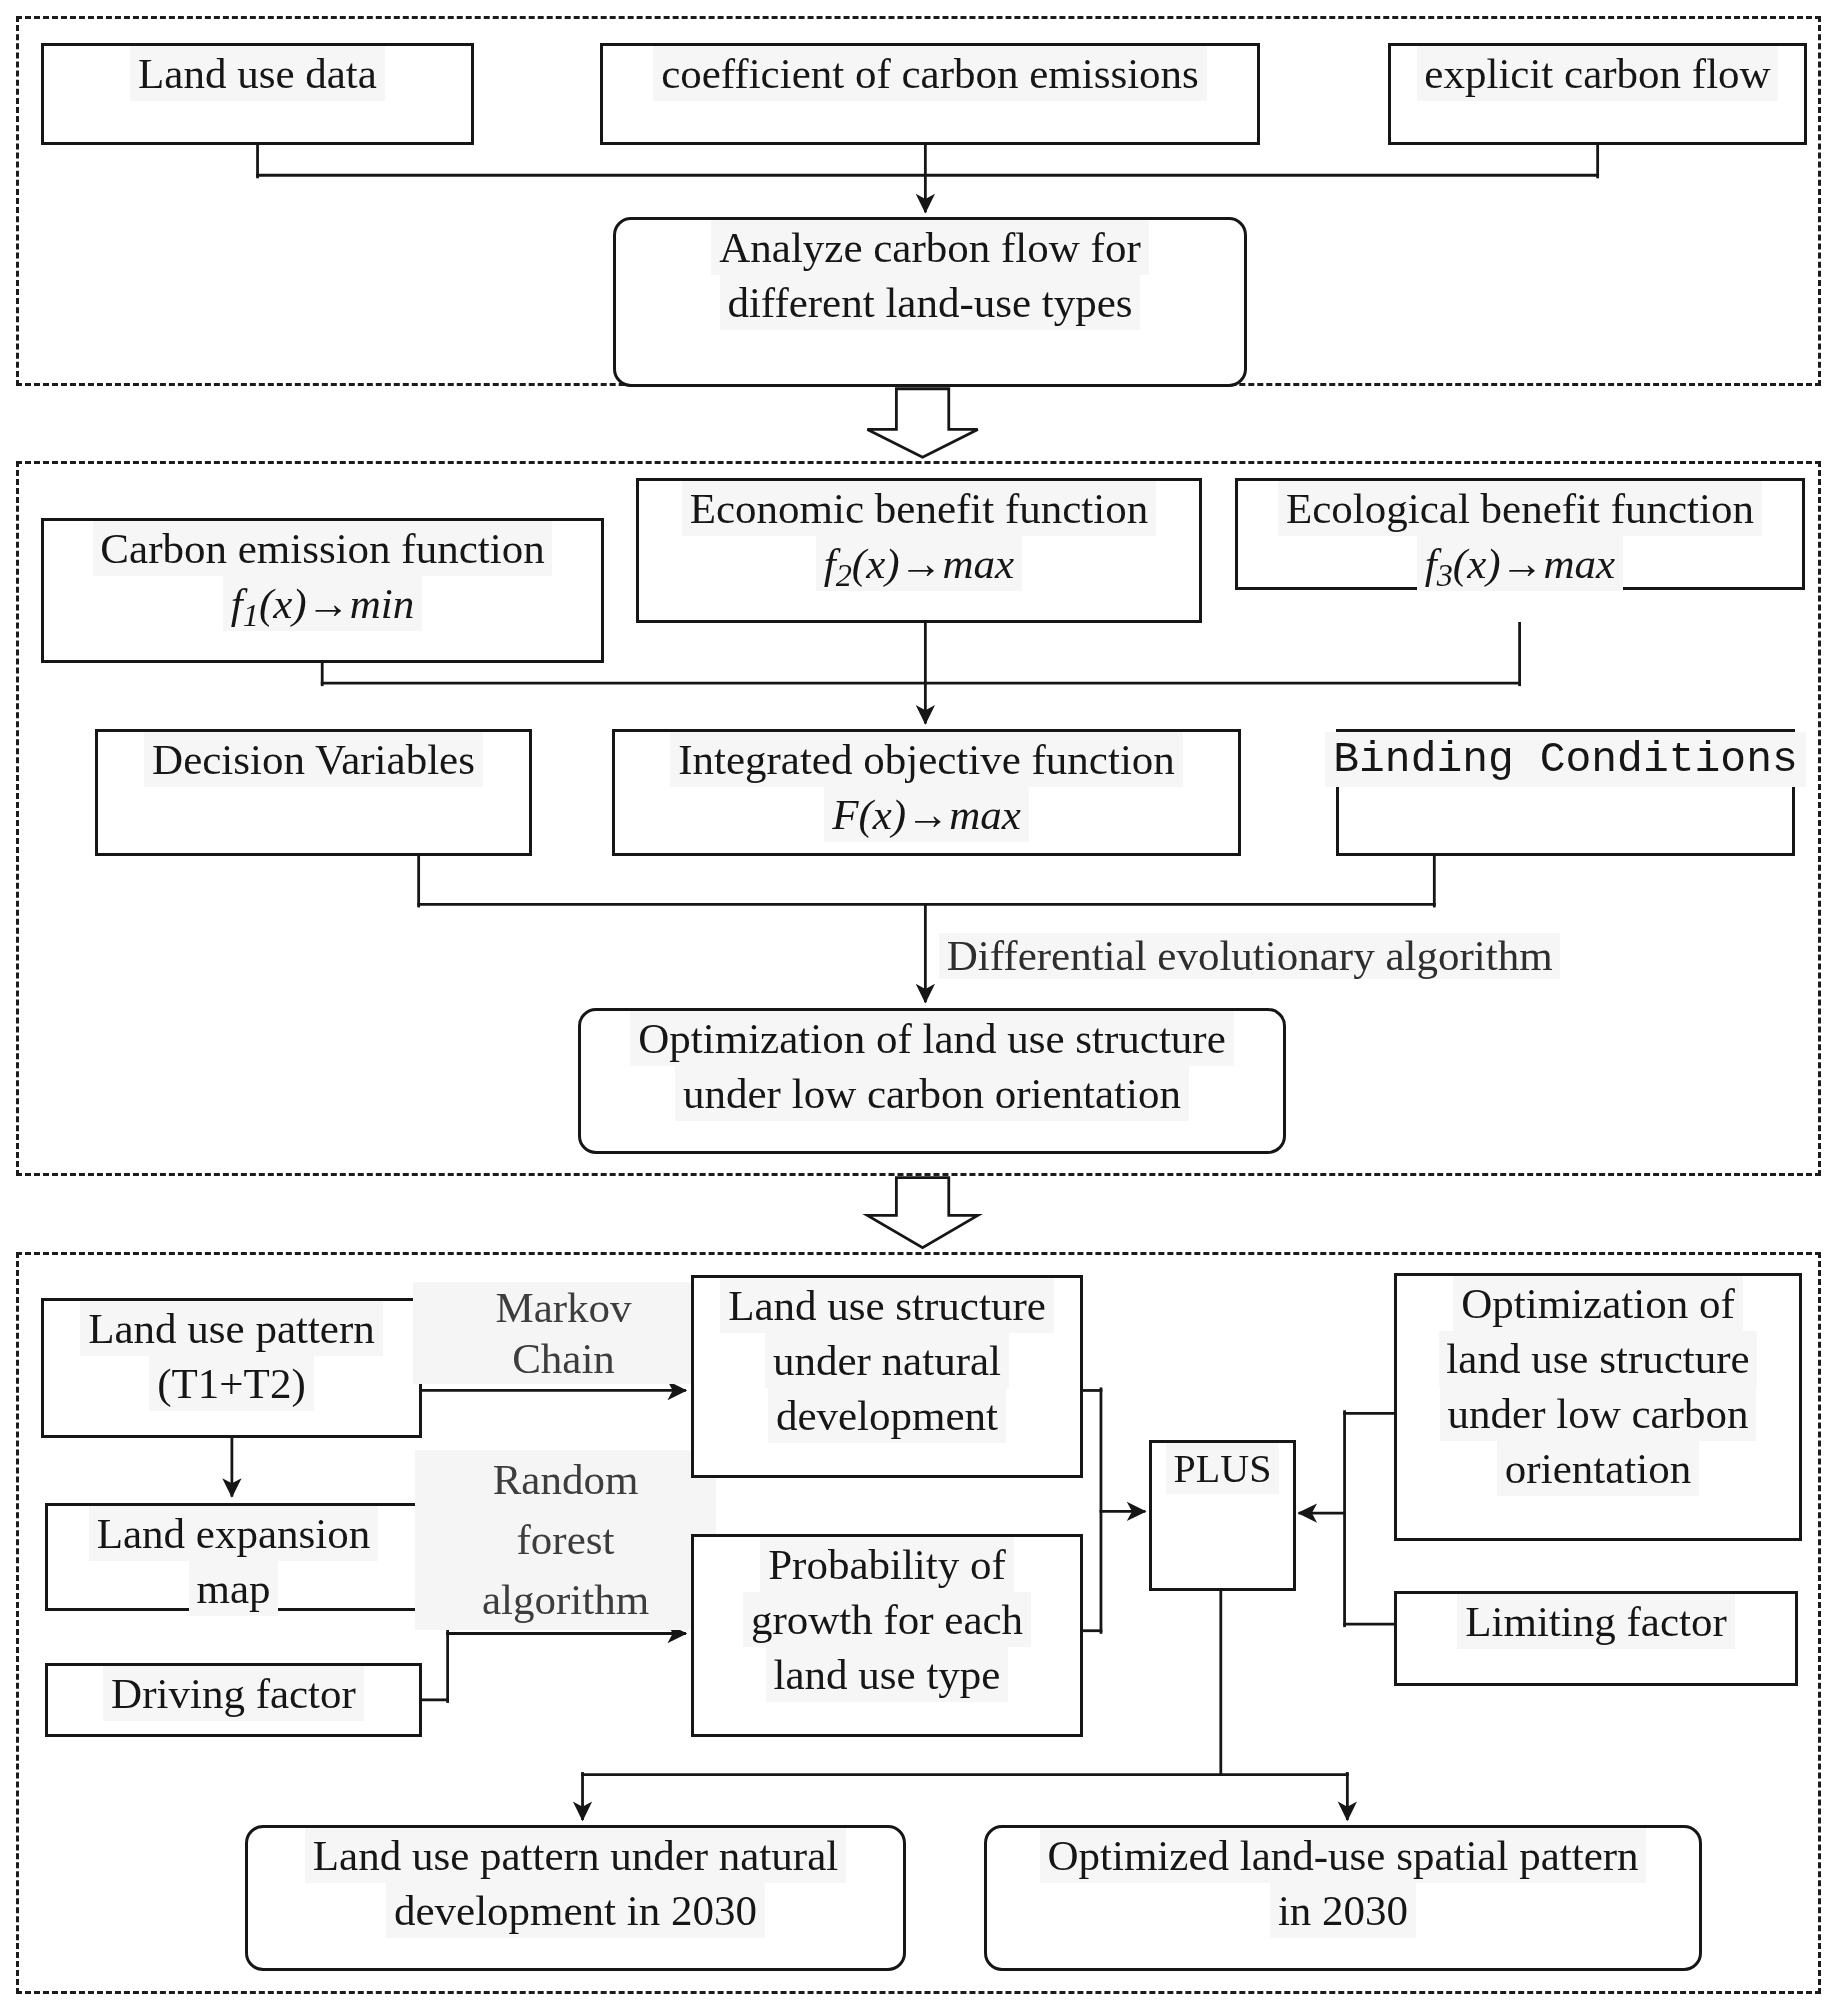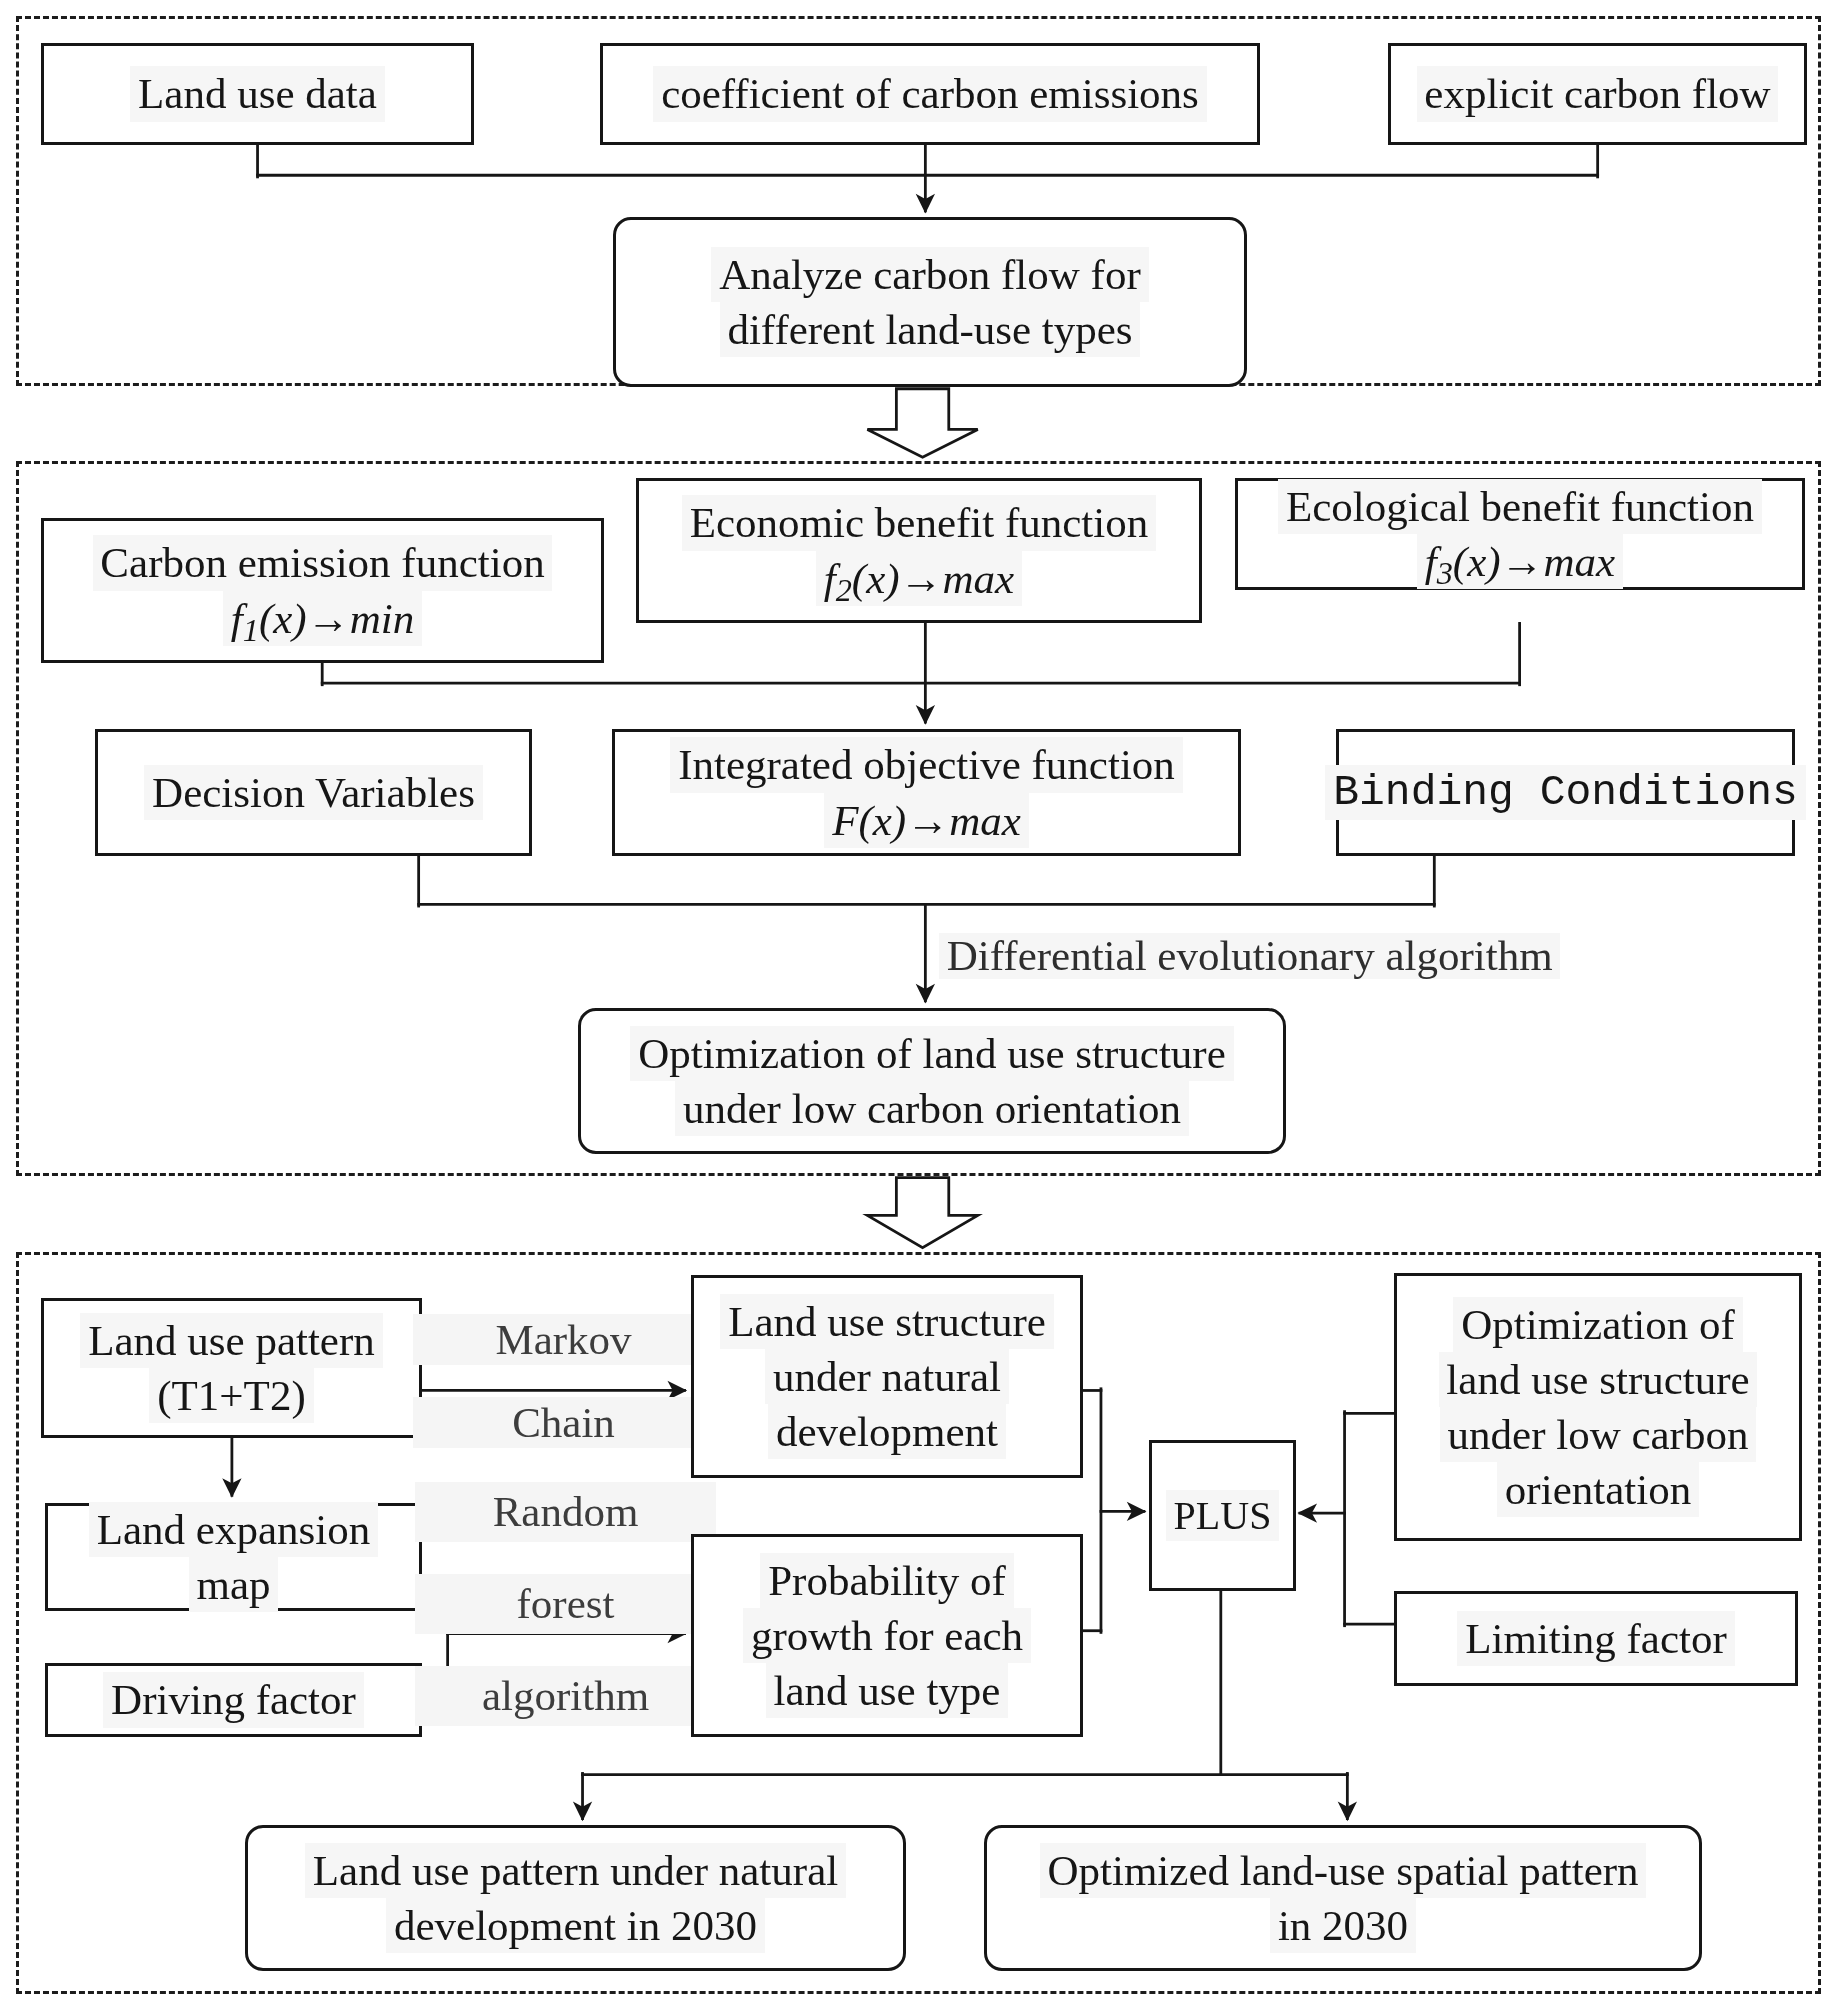--- a/index.html
+++ b/index.html
@@ -19,41 +19,40 @@
   }
   svg.wires{position:absolute;left:0;top:0;z-index:1;}
   .box{
     position:absolute;
     box-sizing:border-box;
     border:3.9px solid #161616;
     background:#ffffff;
     display:flex;
     flex-direction:column;
     align-items:center;
-    justify-content:center;
     text-align:center;
     font-size:43px;
     line-height:1.28;
     z-index:2;
   }
   .round{border-radius:18px;}
   .ln{display:block;white-space:nowrap;background:#f6f6f6;padding:0 7.8px;}
   .fm{display:block;white-space:nowrap;font-style:italic;background:#f6f6f6;padding:0 7.8px;}
   .fm i{font-style:italic;}
   .fm sub{font-size:75%;line-height:0;vertical-align:-0.25em;font-style:italic;}
   .plus-box{font-size:40px;}
   .flabel{
     position:absolute;
     z-index:2;
     font-size:43px;
     text-align:center;
     color:#3d3d3d;
     line-height:1.0;
   }
-  .flabel .ln{background:#f5f5f5;display:block;margin-top:32px;}
+  .flabel .ln{background:#f5f5f5;display:block;}
   .de-label{
     position:absolute;z-index:2;
     font-size:43px;color:#2e2e2e;white-space:nowrap;line-height:46px;
   }
   .de-label .ln{background:#f6f6f6;display:inline-block;}
 </style>
 </head>
 <body>
 
 <div class="stage">

